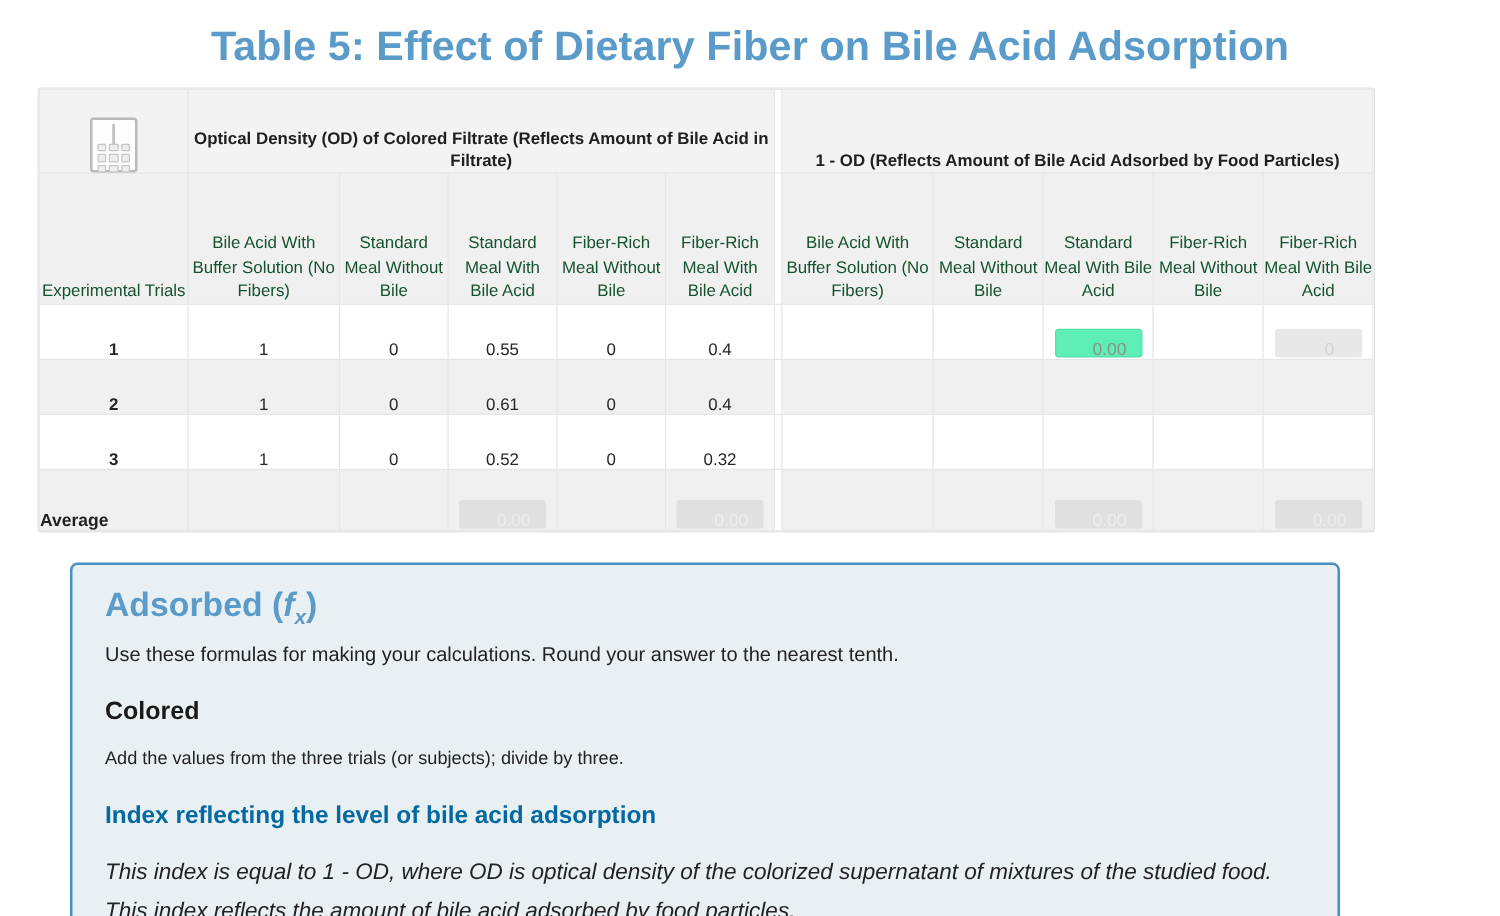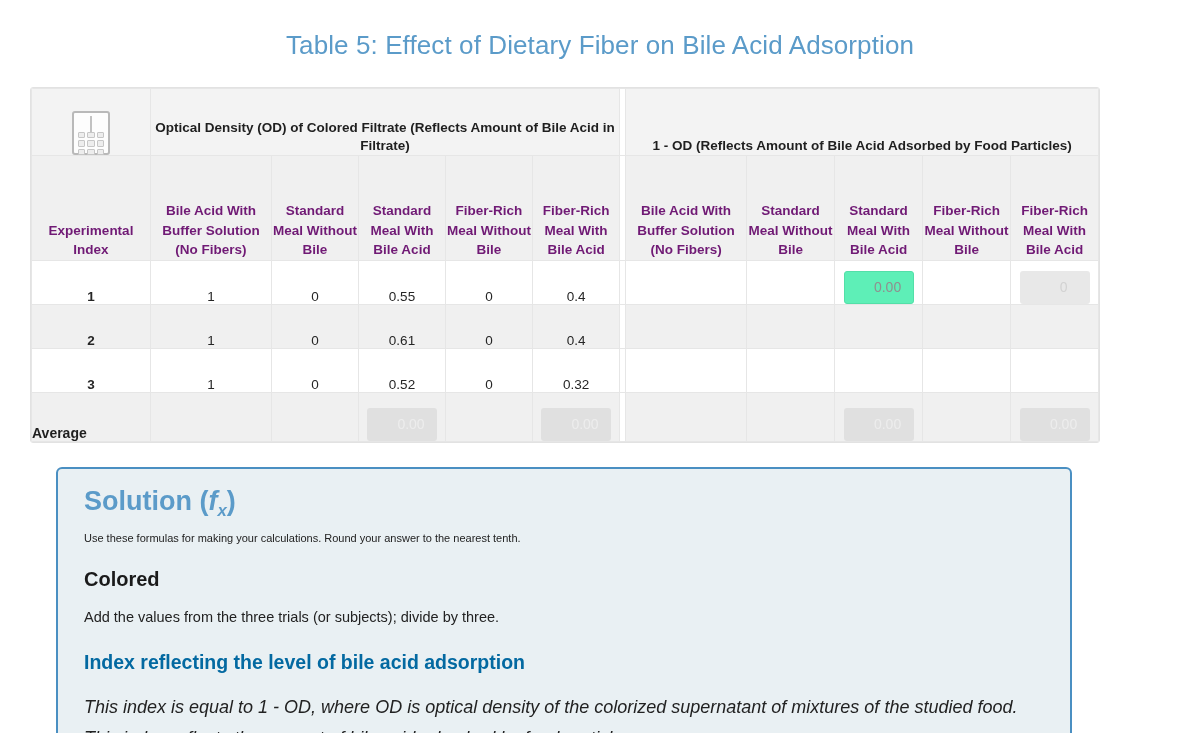--- a/index.html
+++ b/index.html
@@ -11,26 +11,26 @@
     width: 1200px;
     height: 733px;
     font-family: "Liberation Sans", sans-serif;
     color: #222222;
     overflow: hidden;
   }
 
   
   .page-title {
     text-align: center;
-    font-size: 26px;
-    font-weight: normal;
+    font-size: 33px;
+    font-weight: bold;
     color: #5b9bc9;
     letter-spacing: 0.1px;
     padding: 18px 0 14px 0;
-    margin: 12px;
+    margin: 0;
   }
 
   
   .table-wrap {
     margin: 0 30px 0 30px;
     width: 1070px;
     box-sizing: border-box;
     border: 1px solid #e2e2e2;
     border-radius: 3px;
     background: #ffffff;
@@ -102,23 +102,23 @@
     border: 1px solid #c6c6c6;
     background: #ededed;
     border-radius: 1px;
   }
 
   
   .col-head {
     background: #f0f0f0;
     text-align: center;
     vertical-align: bottom;
-    font-weight: bold;
+    font-weight: normal;
     font-size: 13.5px;
-    color: #701a75;
+    color: #14532d;
     line-height: 1.45;
     padding: 10px 6px 14px 6px;
     height: 104px;
   }
 
   
   .gap-cell {
     border-top: none;
     border-bottom: none;
     border-left: 1px solid #dcdcdc;
@@ -161,21 +161,21 @@
     font-size: 14px;
     text-align: left;
     color: #1f1f1f;
   }
 
   
   .inp {
     display: inline-block;
     box-sizing: border-box;
     width: 70px;
-    height: 33px;
+    height: 23px;
     line-height: 31px;
     text-align: center;
     font-size: 14px;
     font-family: "Liberation Sans", sans-serif;
     border-radius: 3px;
     border: 1px solid transparent;
     color: #c0c0c0;
     background: #e4e4e4;
     user-select: none;
     padding-left: 18px;
@@ -213,21 +213,21 @@
   }
   .eq-title .fx {
     font-style: italic;
     font-weight: bold;
   }
   .eq-title .fx sub {
     font-size: 0.62em;
     font-style: italic;
   }
   .eq-lead {
-    font-size: 11px;
+    font-size: 16px;
     color: #222222;
     margin: 0 0 22px 0;
     line-height: 1.4;
   }
   .eq-h2 {
     font-size: 20px;
     font-weight: bold;
     color: #1a1a1a;
     margin: 0 0 16px 0;
   }
@@ -290,21 +290,21 @@
                 <span></span>
             </span>
           </span>
         </td>
         <td class="grp-head" colspan="5">Optical Density (OD) of Colored Filtrate (Reflects Amount of Bile Acid in Filtrate)</td>
         <td class="gap-head"></td>
         <td class="grp-head" colspan="5">1 - OD (Reflects Amount of Bile Acid Adsorbed by Food Particles)</td>
       </tr>
 
       <tr>
-        <td class="col-head">Experimental Index</td>
+        <td class="col-head">Experimental Trials</td>
         <td class="col-head">Bile Acid With Buffer Solution (No Fibers)</td>
         <td class="col-head">Standard Meal Without Bile</td>
         <td class="col-head">Standard Meal With Bile Acid</td>
         <td class="col-head">Fiber-Rich Meal Without Bile</td>
         <td class="col-head">Fiber-Rich Meal With Bile Acid</td>
         <td class="gap-head"></td>
         <td class="col-head">Bile Acid With Buffer Solution (No Fibers)</td>
         <td class="col-head">Standard Meal Without Bile</td>
         <td class="col-head">Standard Meal With Bile Acid</td>
         <td class="col-head">Fiber-Rich Meal Without Bile</td>
@@ -381,20 +381,20 @@
         <td class="cell">
           <span class="inp avg-box">0.00</span>
         </td>
       </tr>
     </tbody>
   </table>
 </div>
 
 <div class="eq-panel">
   <div class="eq-title">
-    <span>Solution</span><span> (<span class="fx"><span>f</span><sub>x</sub></span>)</span>
+    <span>Adsorbed</span><span> (<span class="fx"><span>f</span><sub>x</sub></span>)</span>
   </div>
   <p class="eq-lead">Use these formulas for making your calculations. Round your answer to the nearest tenth.</p>
   <h2 class="eq-h2">Colored</h2>
   <p class="eq-p">Add the values from the three trials (or subjects); divide by three.</p>
   <h2 class="eq-h3">Index reflecting the level of bile acid adsorption</h2>
   <p class="eq-note">This index is equal to 1 - OD, where OD is optical density of the colorized supernatant of mixtures of the studied food. This index reflects the amount of bile acid adsorbed by food particles.</p>
 </div>
 
 </body></html>

